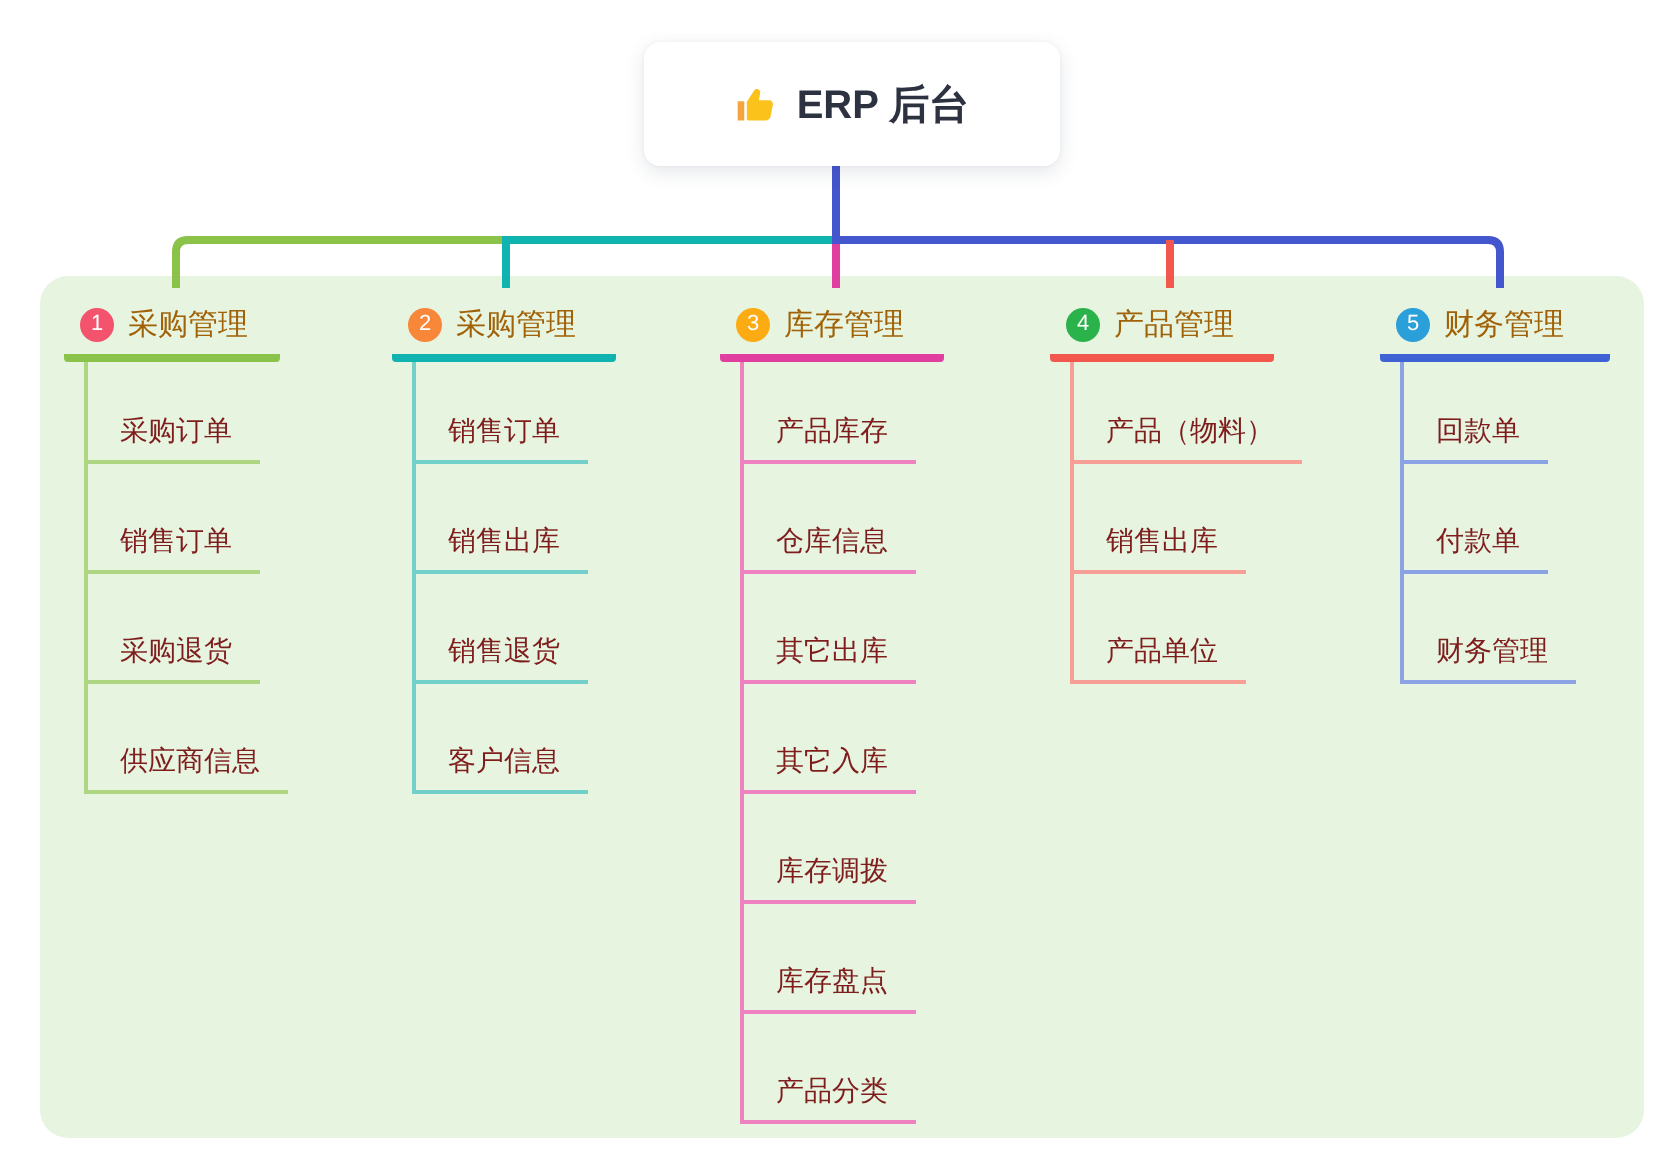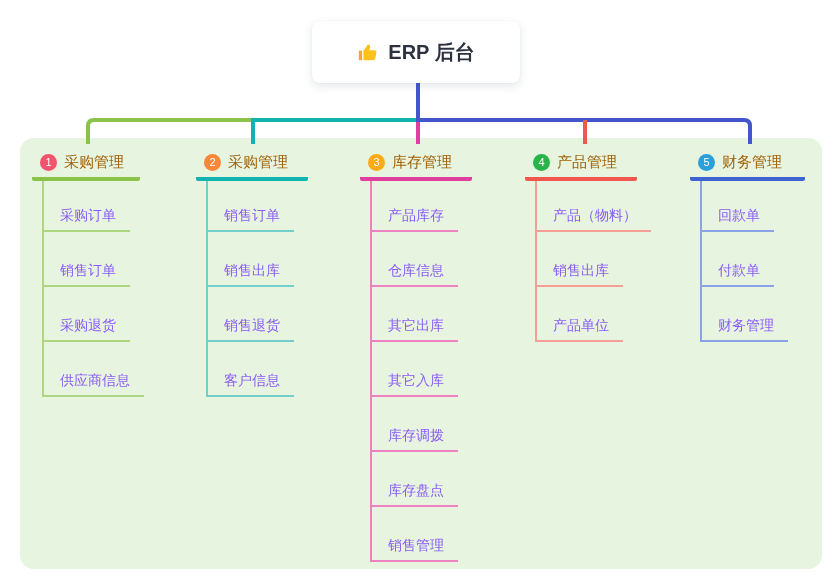--- a/index.html
+++ b/index.html
@@ -9,21 +9,21 @@
     background:#ffffff;
     font-family:"Liberation Sans","DejaVu Sans",sans-serif;
   }
   .panel {
     position:absolute; left:20px; top:138px; width:802px; height:431px;
     border-radius:14px; z-index:1;
   }
   .connectors { position:absolute; left:0; top:0; z-index:2; }
   .conn { fill:none; stroke-width:4; }
   .root-node {
-    position:absolute; left:312px; top:21px; width:208px; height:62px;
+    position:absolute; left:322px; top:21px; width:208px; height:62px;
     background:#ffffff; border-radius:8px; z-index:3;
     box-shadow:0 3px 10px rgba(40,60,90,.12), 0 0 2px rgba(0,0,0,.05);
     display:flex; align-items:center; justify-content:center; gap:9px;
     font-size:20px; font-weight:600; color:#2d3240; cursor:pointer;
   }
   .thumb { display:flex; align-items:center; }
   .branch { position:absolute; top:148px; z-index:3; }
   .branch-title {
     display:flex; align-items:center; gap:7px; height:29px;
     padding-left:8px; border-bottom:4px solid var(--c); border-radius:2px;
@@ -33,21 +33,21 @@
     width:17px; height:17px; border-radius:50%; background:var(--bc);
     color:#fff; font-size:11px; line-height:17px; text-align:center;
     flex:0 0 17px;
   }
   .title-text { font-size:15px; font-weight:500; color:#a16207; white-space:nowrap; }
   .items { margin-left:10px; border-left:2px solid var(--lc); width:max-content; }
   .item {
     box-sizing:border-box; height:55px; width:max-content;
     display:flex; align-items:flex-end;
     padding:0 14px 5px 16px; border-bottom:2px solid var(--lc);
-    font-size:14px; color:#8b5cf6; white-space:nowrap; cursor:pointer;
+    font-size:14px; color:#7f1d1d; white-space:nowrap; cursor:pointer;
   }
   .item:first-child { height:51px; }
 </style>
 </head>
 <body>
 
 <div class="stage">
 
   <div class="panel" style="background: rgb(230, 244, 224);"></div>
 
@@ -99,21 +99,21 @@
           <span class="badge">3</span>
           <span class="title-text">库存管理</span>
         </div>
         <div class="items">
           <div class="item">产品库存</div>
           <div class="item">仓库信息</div>
           <div class="item">其它出库</div>
           <div class="item">其它入库</div>
           <div class="item">库存调拨</div>
           <div class="item">库存盘点</div>
-          <div class="item">销售管理</div>
+          <div class="item">产品分类</div>
         </div>
       </div>
       <div class="branch" style="left: 525px; --c: #f2574e; --lc: #f79e97; --bc: #2bb34b;">
         <div class="branch-title" style="width: 104px;">
           <span class="badge">4</span>
           <span class="title-text">产品管理</span>
         </div>
         <div class="items">
           <div class="item">产品（物料）</div>
           <div class="item">销售出库</div>

